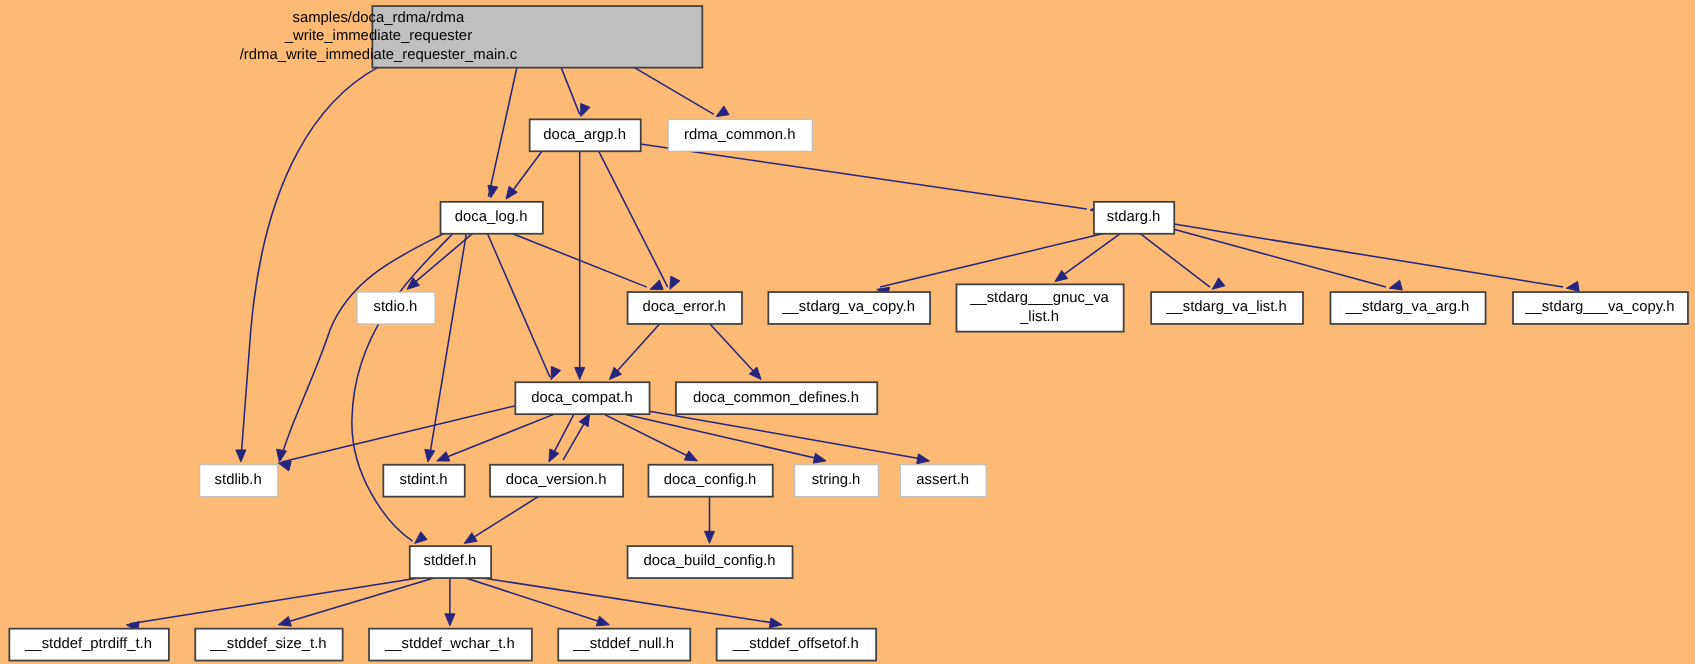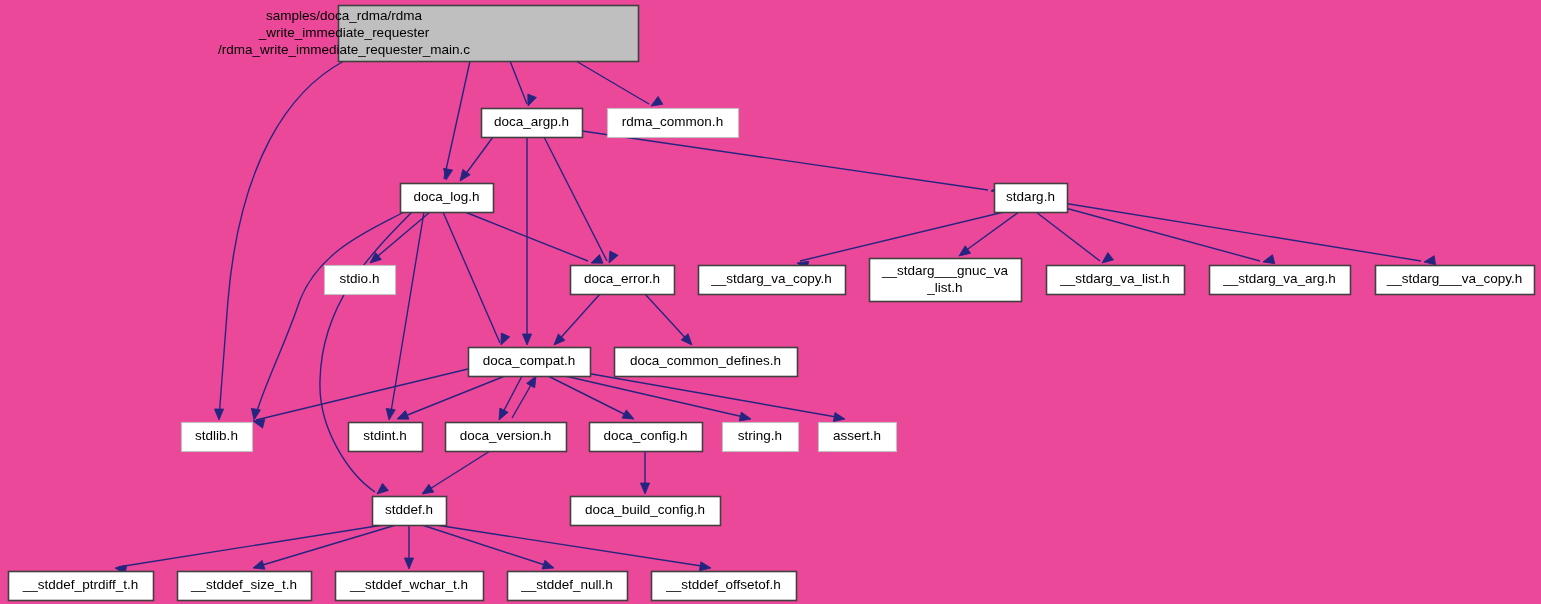--- a/index.html
+++ b/index.html
@@ -7,21 +7,21 @@
     padding: 0;
     background: #ffffff;
   }
   body {
     font-family: "Liberation Sans", sans-serif;
   }
   #graph-wrap {
     position: relative;
     width: 1541px;
     height: 604px;
-    background: #ec4899;
+    background: #fdba74;
     overflow: hidden;
   }
   svg#graph-svg {
     position: absolute;
     left: 0;
     top: 0;
     width: 1541px;
     height: 604px;
     display: block;
   }

